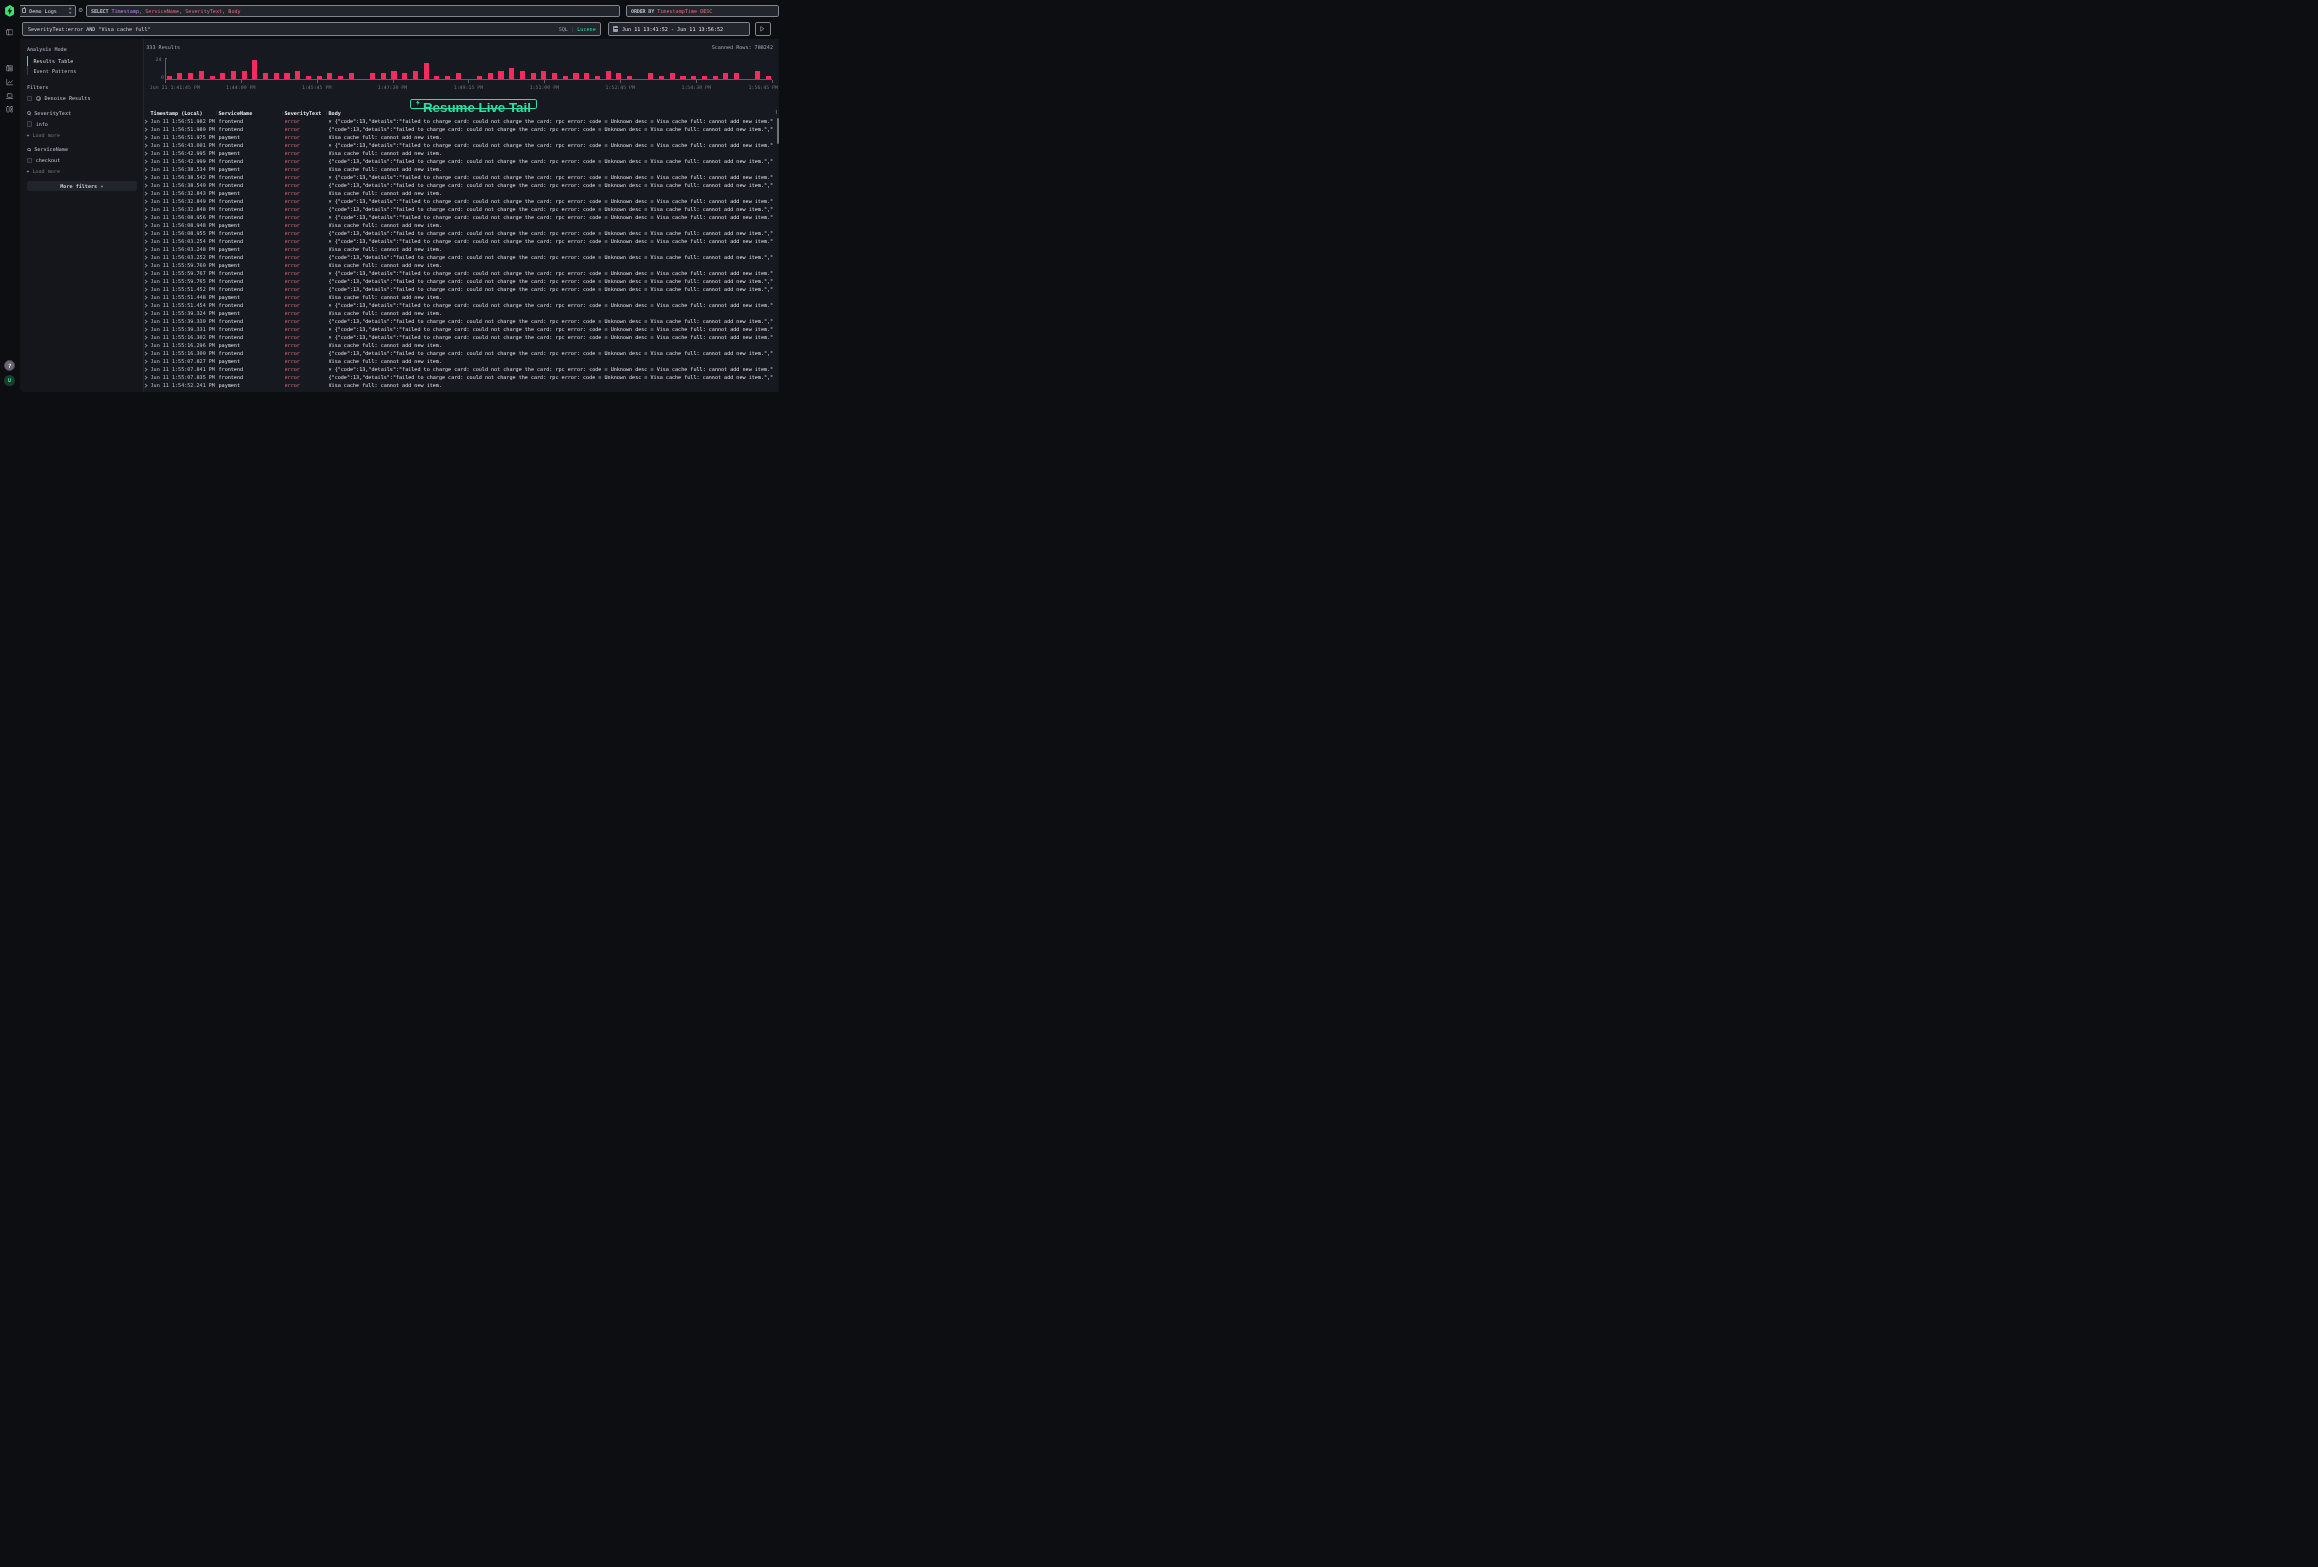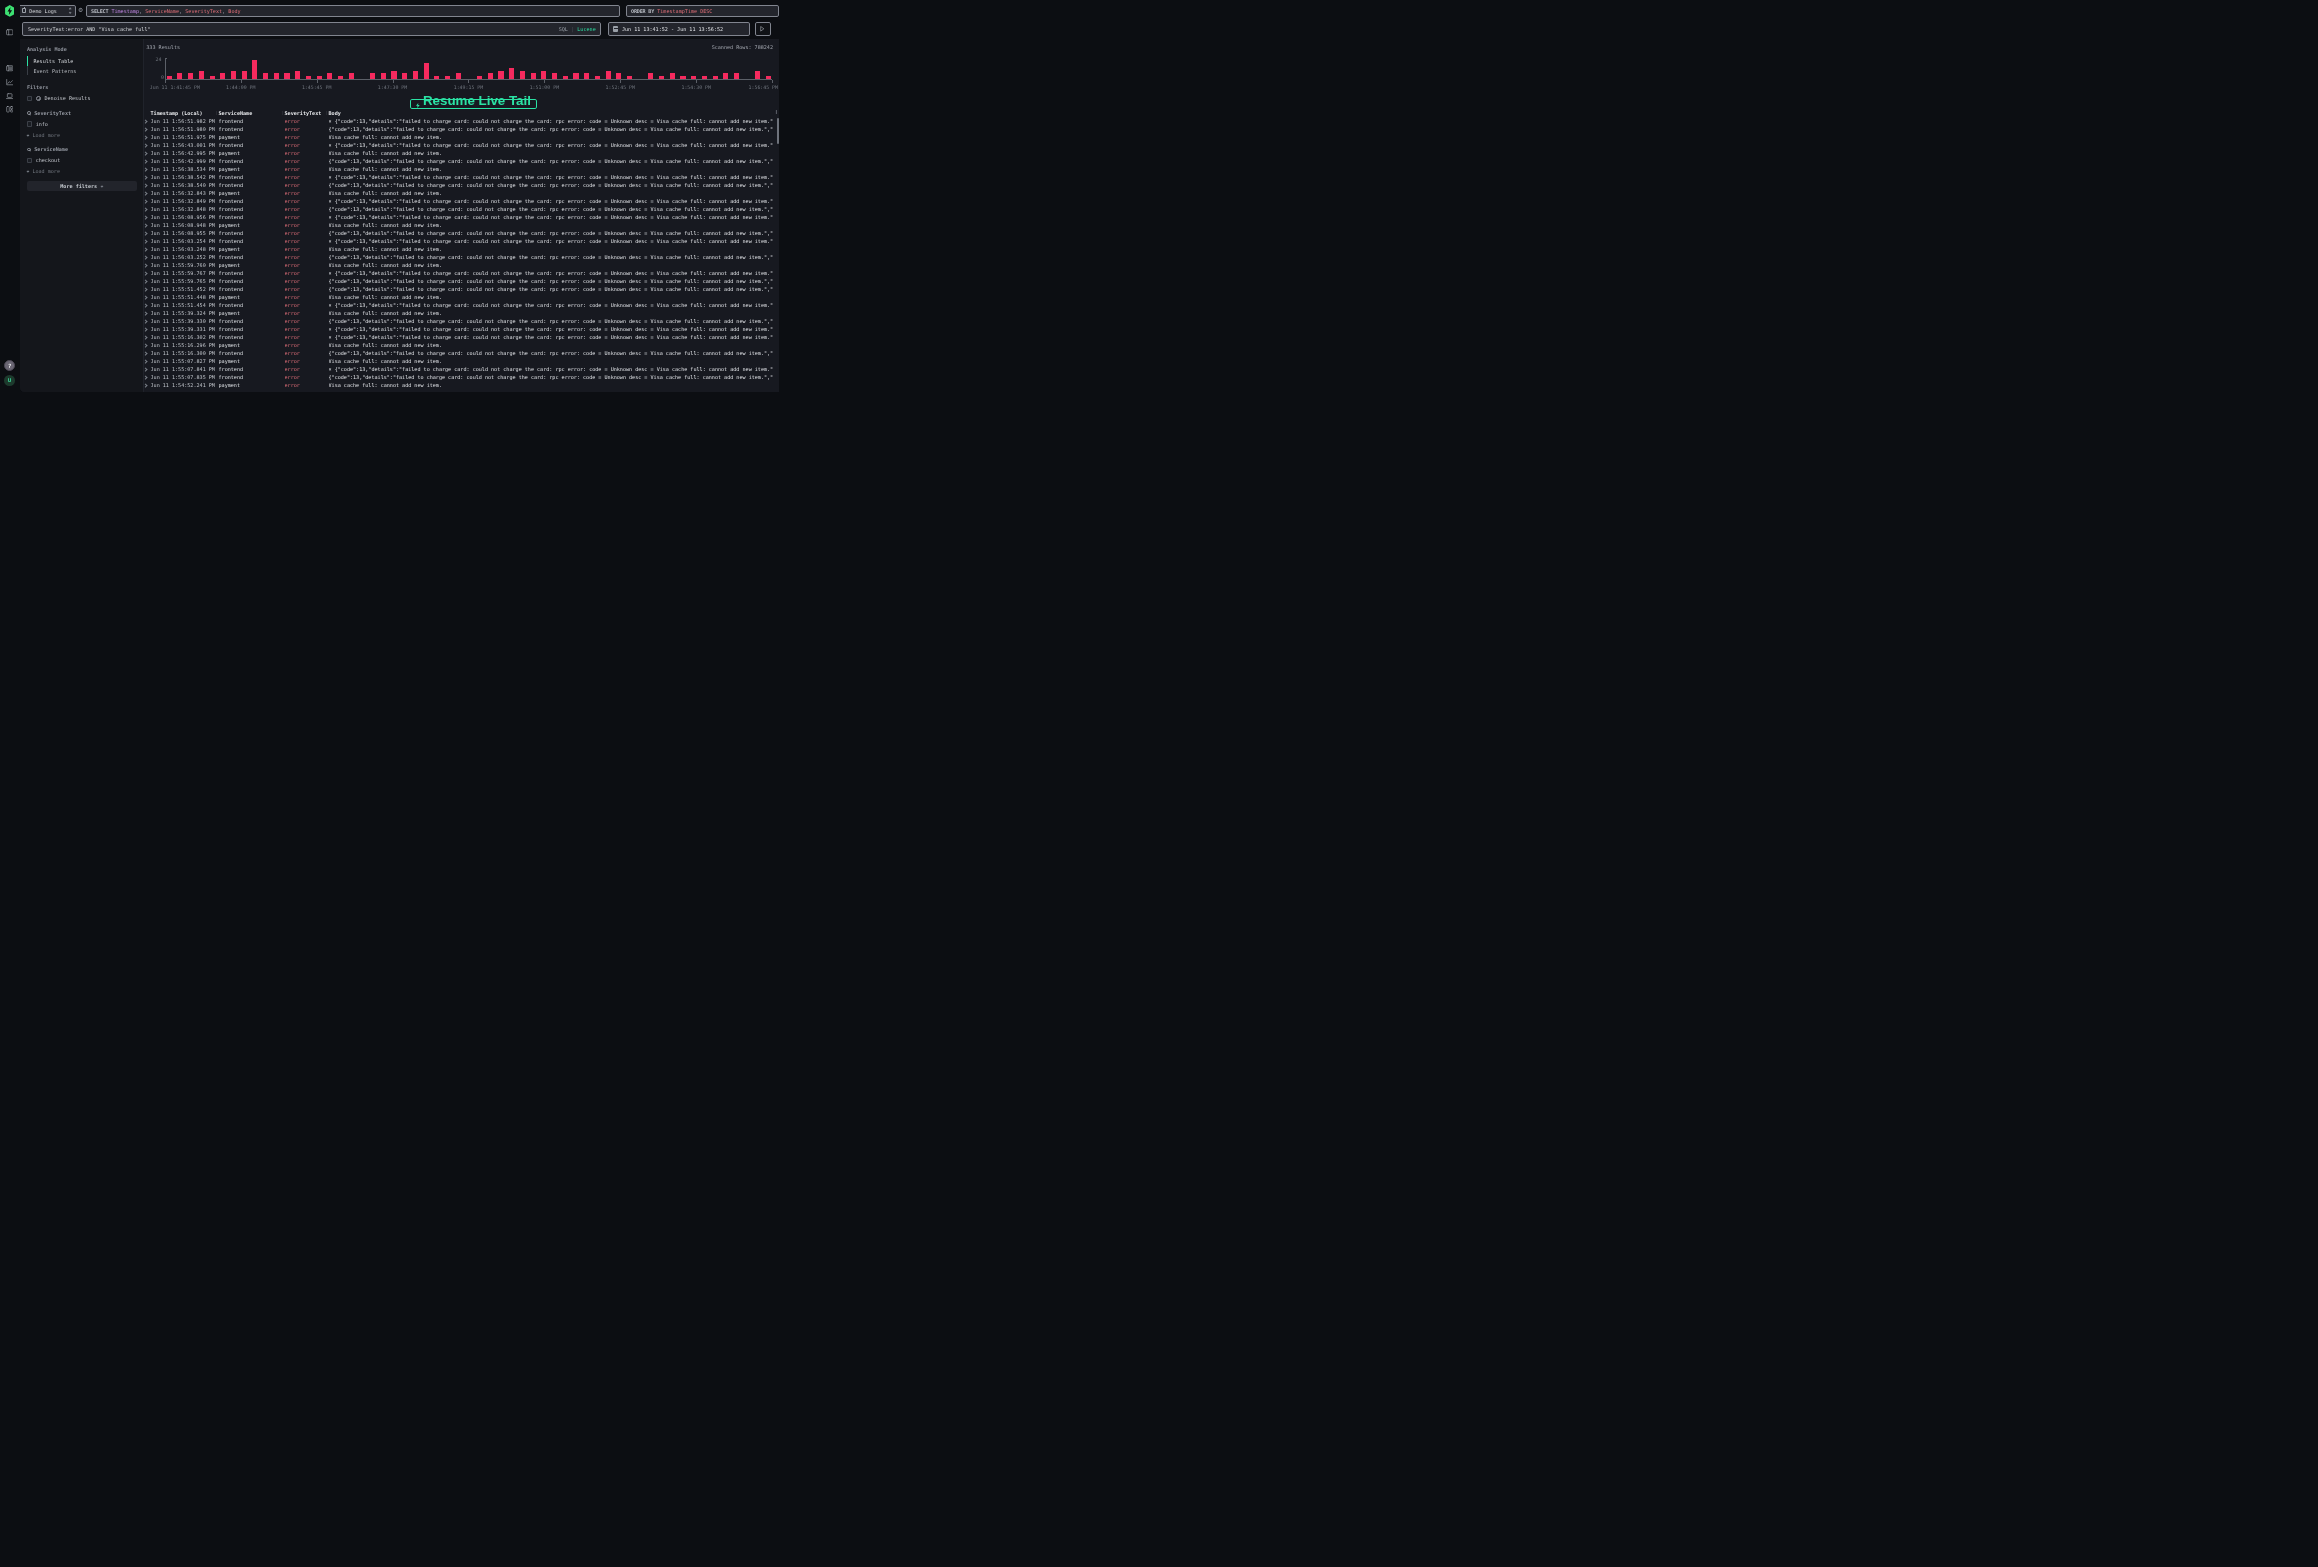--- a/index.html
+++ b/index.html
@@ -100,21 +100,21 @@
   .bar{width:5.1px; background:var(--bar); flex:none;}
   .xticks{position:absolute; left:0; right:0; top:22px; height:2.8px;}
   .xticks i{position:absolute; top:0.9px; width:0.5px; height:2.3px; background:var(--axis);}
   .xlabels{position:absolute; left:0; right:0; top:26px; height:6px; color:var(--faint); font-size:4.9px;}
   .xlabels span{position:absolute; white-space:nowrap; transform:translateX(-50%);}
   .xlabels span:first-child{transform:translateX(-30%);}
   .xlabels span:last-child{transform:translateX(-80%);}
   
   .lt-row{position:absolute; left:0; right:0; top:60px; display:flex; justify-content:center;}
   .lt-btn{height:9.7px; border:0.5px solid var(--accent); border-radius:1.9px; color:var(--accent);
-    display:flex; align-items:flex-end; gap:3.2px; padding:0 5.1px; font-weight:bold; cursor:pointer; background:transparent;margin-left:24px;}
+    display:flex; align-items:flex-start; gap:3.2px; padding:0 5.1px; font-weight:bold; cursor:pointer; background:transparent;margin-left:24px;}
   
   .tbl-head{position:absolute; left:0; right:6.5px; top:70px; height:8px; display:grid;
     grid-template-columns:7px 68px 66px 44px 1fr; align-items:center; font-weight:bold; color:#e8eaed;}
   .tbl-head .h{position:relative; padding-left:0;}
   .tbl-head .h.sep:before{content:"⁞"; position:absolute; left:-3.7px; top:0; color:#565a63; font-weight:normal;}
   .col-menu{position:absolute; right:0; top:70px; width:6.5px; height:8px; color:#9094a0;
     text-align:center; cursor:pointer; font-weight:bold;}
   .rows{position:absolute; left:0; right:6.5px; top:78px; bottom:0; overflow:hidden;}
   .log-row{display:grid; grid-template-columns:7px 68px 66px 44px 1fr; height:8px;
     align-items:center; cursor:pointer; white-space:nowrap;}

